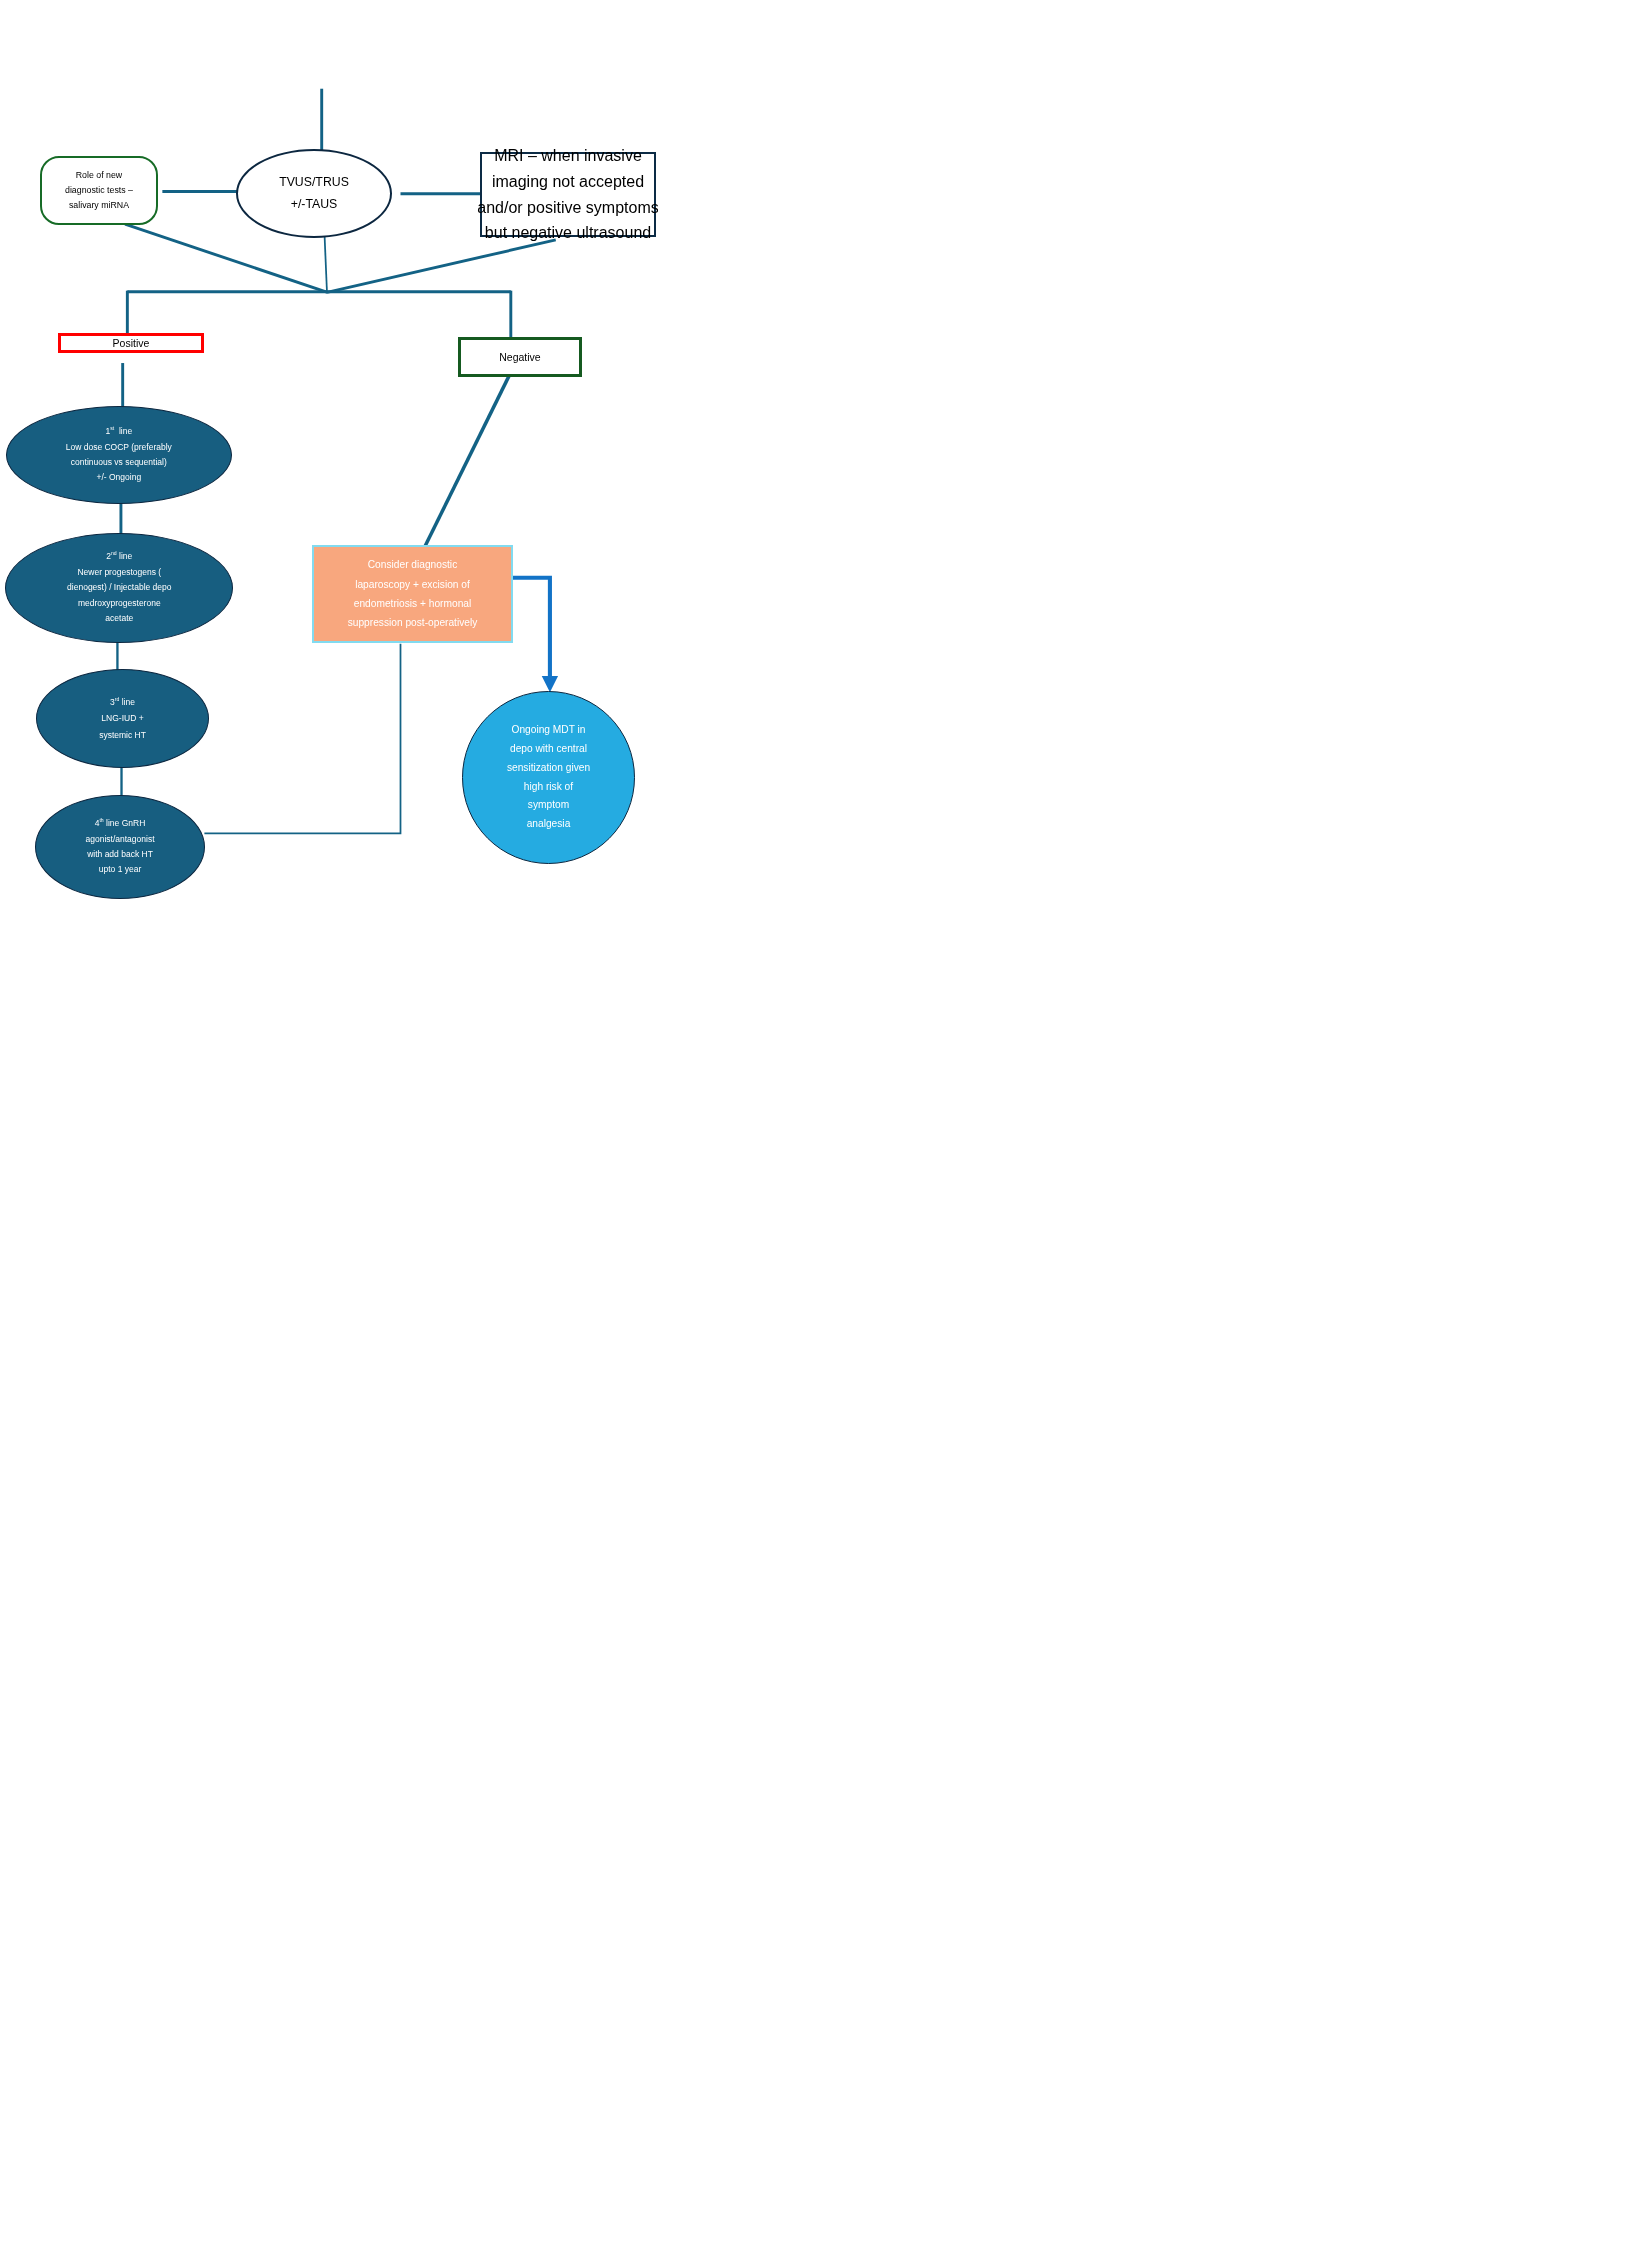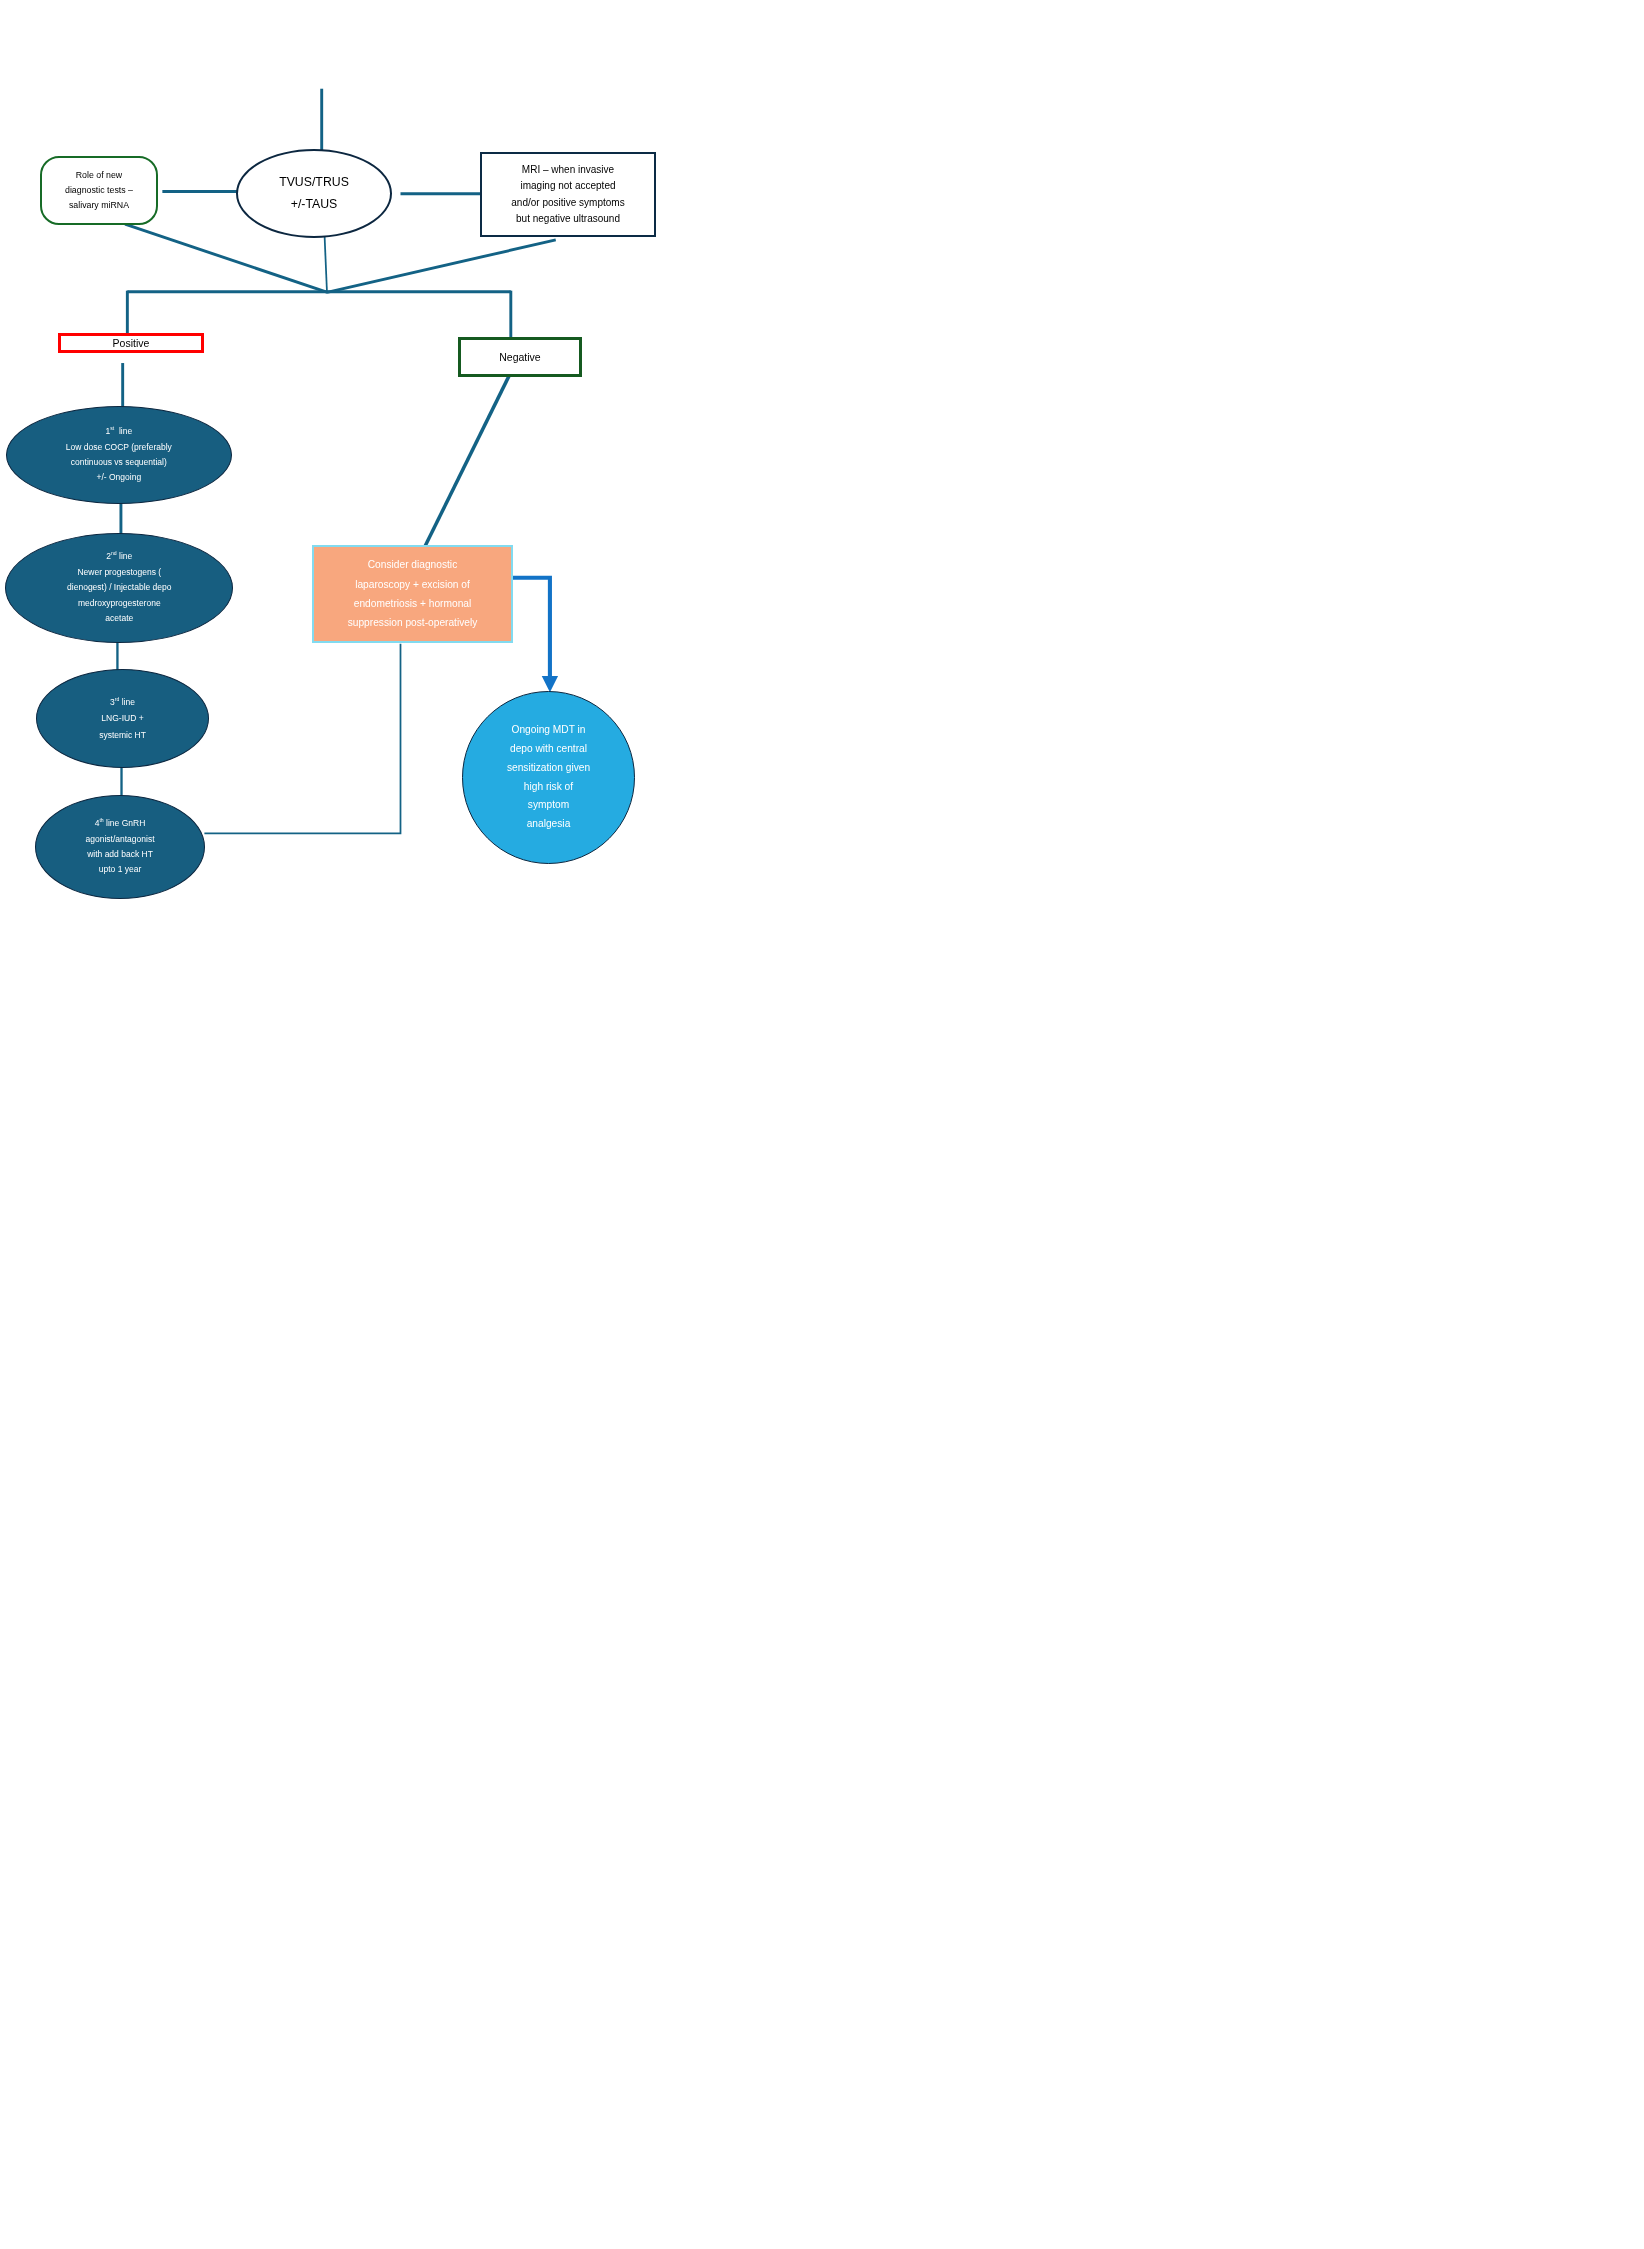--- a/index.html
+++ b/index.html
@@ -12,21 +12,21 @@
   .node .ln{white-space:pre;}
   sup{font-size:60%;line-height:0;}
   
   #start-box{left:184px;top:7px;width:285px;height:83px;border:1.8px solid #136a8a;
              font-size:10.5px;line-height:1.45;}
   #tvus-ellipse{left:236px;top:149px;width:156px;height:89px;border:2.3px solid #0c2740;
              border-radius:50%;font-size:12.3px;line-height:1.75;}
   #salivary-box{left:40px;top:156px;width:118px;height:69px;border:2.3px solid #166b26;
              border-radius:19px;font-size:8.8px;line-height:1.7;}
   #mri-box{left:480px;top:152px;width:176px;height:85px;border:2.3px solid #0c2b45;
-             font-size:10px;line-height:1.62;}
+             font-size:16px;line-height:1.62;}
   #positive-box{left:58px;top:333px;width:146px;height:20px;border:3.5px solid #ff0000;
              font-size:10.5px;}
   #negative-box{left:458px;top:337px;width:124px;height:40px;border:3.5px solid #155a20;
              font-size:10.5px;}
   .stage-ellipse{background:#175e80;color:#fff;border:1.8px solid #0c2740;border-radius:50%;
              font-size:8.5px;line-height:1.82;}
   #e1{left:5.8px;top:406px;width:226px;height:98px;}
   #e2{left:5.3px;top:533px;width:228px;height:110px;}
   #e3{left:36px;top:669px;width:173px;height:99px;line-height:1.9;}
   #e4{left:35px;top:795px;width:170px;height:104px;}

